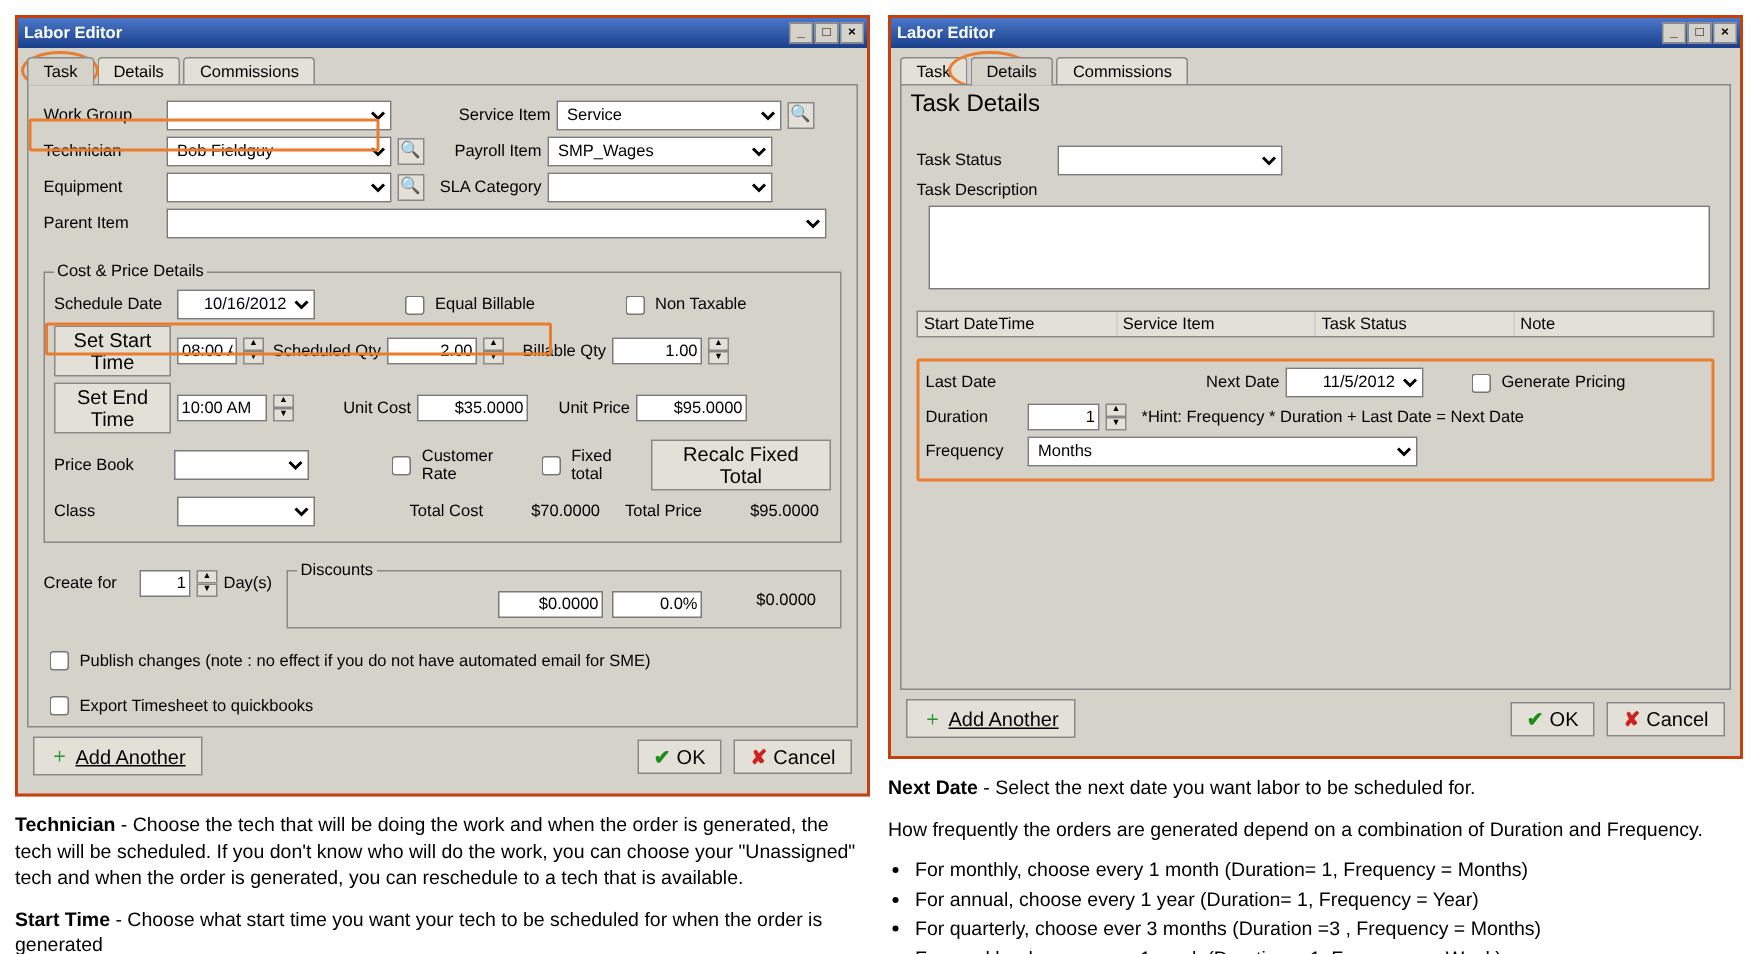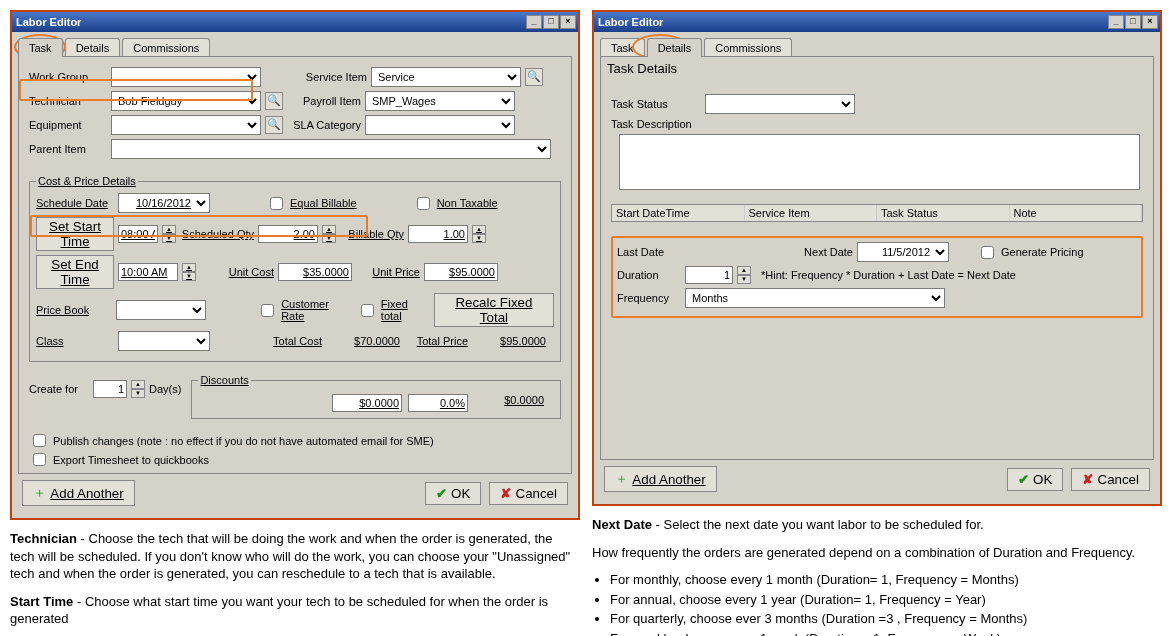--- a/index.html
+++ b/index.html
@@ -138,21 +138,20 @@
     font-size: 6px;
     line-height: 6px;
     text-align: center;
     cursor: pointer;
   }
 
   fieldset {
     border: 1px solid #888;
     margin: 6px 0;
     padding: 6px;
-    text-decoration: underline;
   }
   legend { font-size: 11px; padding: 0 2px; }
 
   .hilite {
     border: 2px solid #e97c2d;
     border-radius: 2px;
     position: absolute;
     pointer-events: none;
   }
 
@@ -367,21 +366,21 @@
                 <span style="width:70px;text-align:right">$0.0000</span>
               </div>
             </fieldset>
           </div>
 
           <div style="margin-top:6px">
             <label class="chk" style="display:flex">
                 <input type="checkbox" style="">
                 <span>Publish changes (note : no effect if you do not have automated email for SME)</span>
               </label>
-            <label class="chk" style="display:flex;margin-top:0">
+            <label class="chk" style="display:flex;margin-top:11px">
                 <input type="checkbox" style="">
                 <span>Export Timesheet to quickbooks</span>
               </label>
           </div>
 
           <div class="spacer"></div>
         </div>
 
         <div class="btnbar">
           <button class="btn">
@@ -419,21 +418,21 @@
         </div>
       </div>
       <div class="client">
         <div class="tabs" style="position:relative;">
           <div class="tab">Task</div>
           <div class="tab active">Details</div>
           <div class="tab">Commissions</div>
           <div class="circle" style="left:32px; top:-4px; width:56px; height:26px;"></div>
         </div>
         <div class="tabpanel" style="position:relative;">
-          <div style="font-size:13px;margin:-6px 0 8px -4px">Task Details</div>
+          <div style="font-size:16px;margin:-6px 0 8px -4px">Task Details</div>
 
           <div class="formrow" style="margin-top:10px">
             <span class="lbl w90">Task Status</span>
             <select class="combo"></select>
           </div>
           <div class="formrow" style="align-items:flex-start">
             <span class="lbl w90">Task Description</span>
           </div>
           <textarea style="width: 98%; height: 56px; margin-left: 8px;"></textarea>
 

